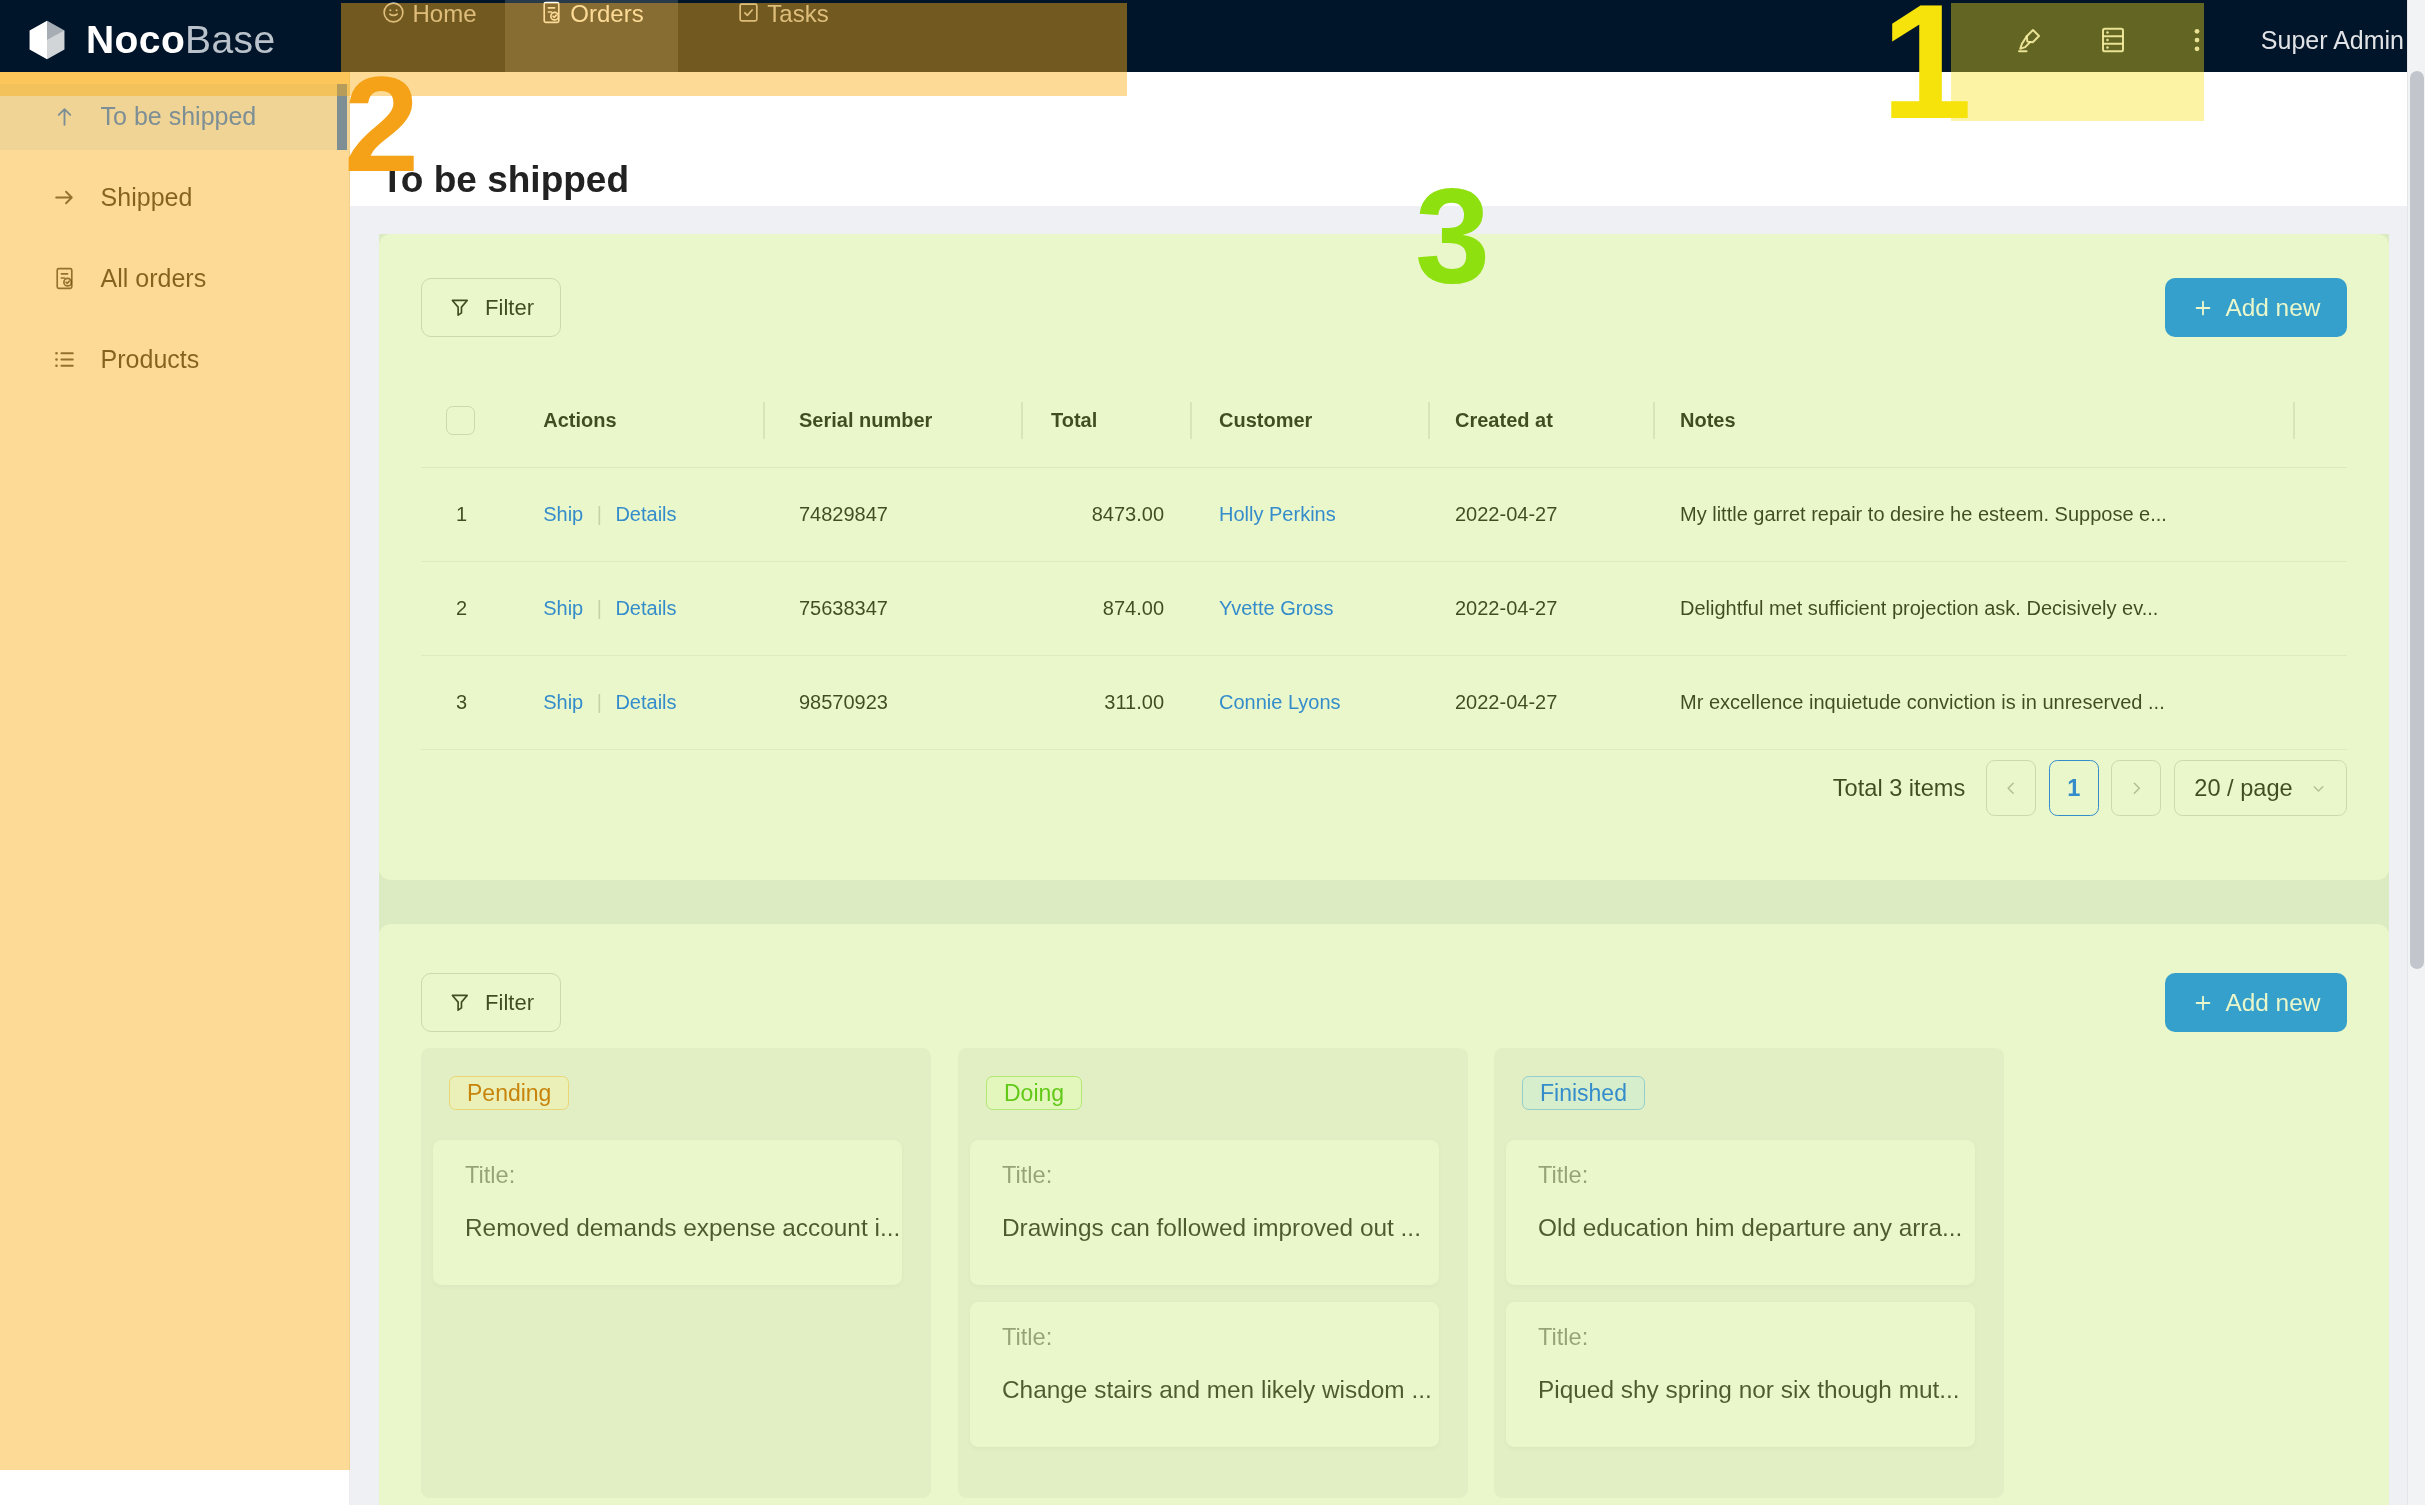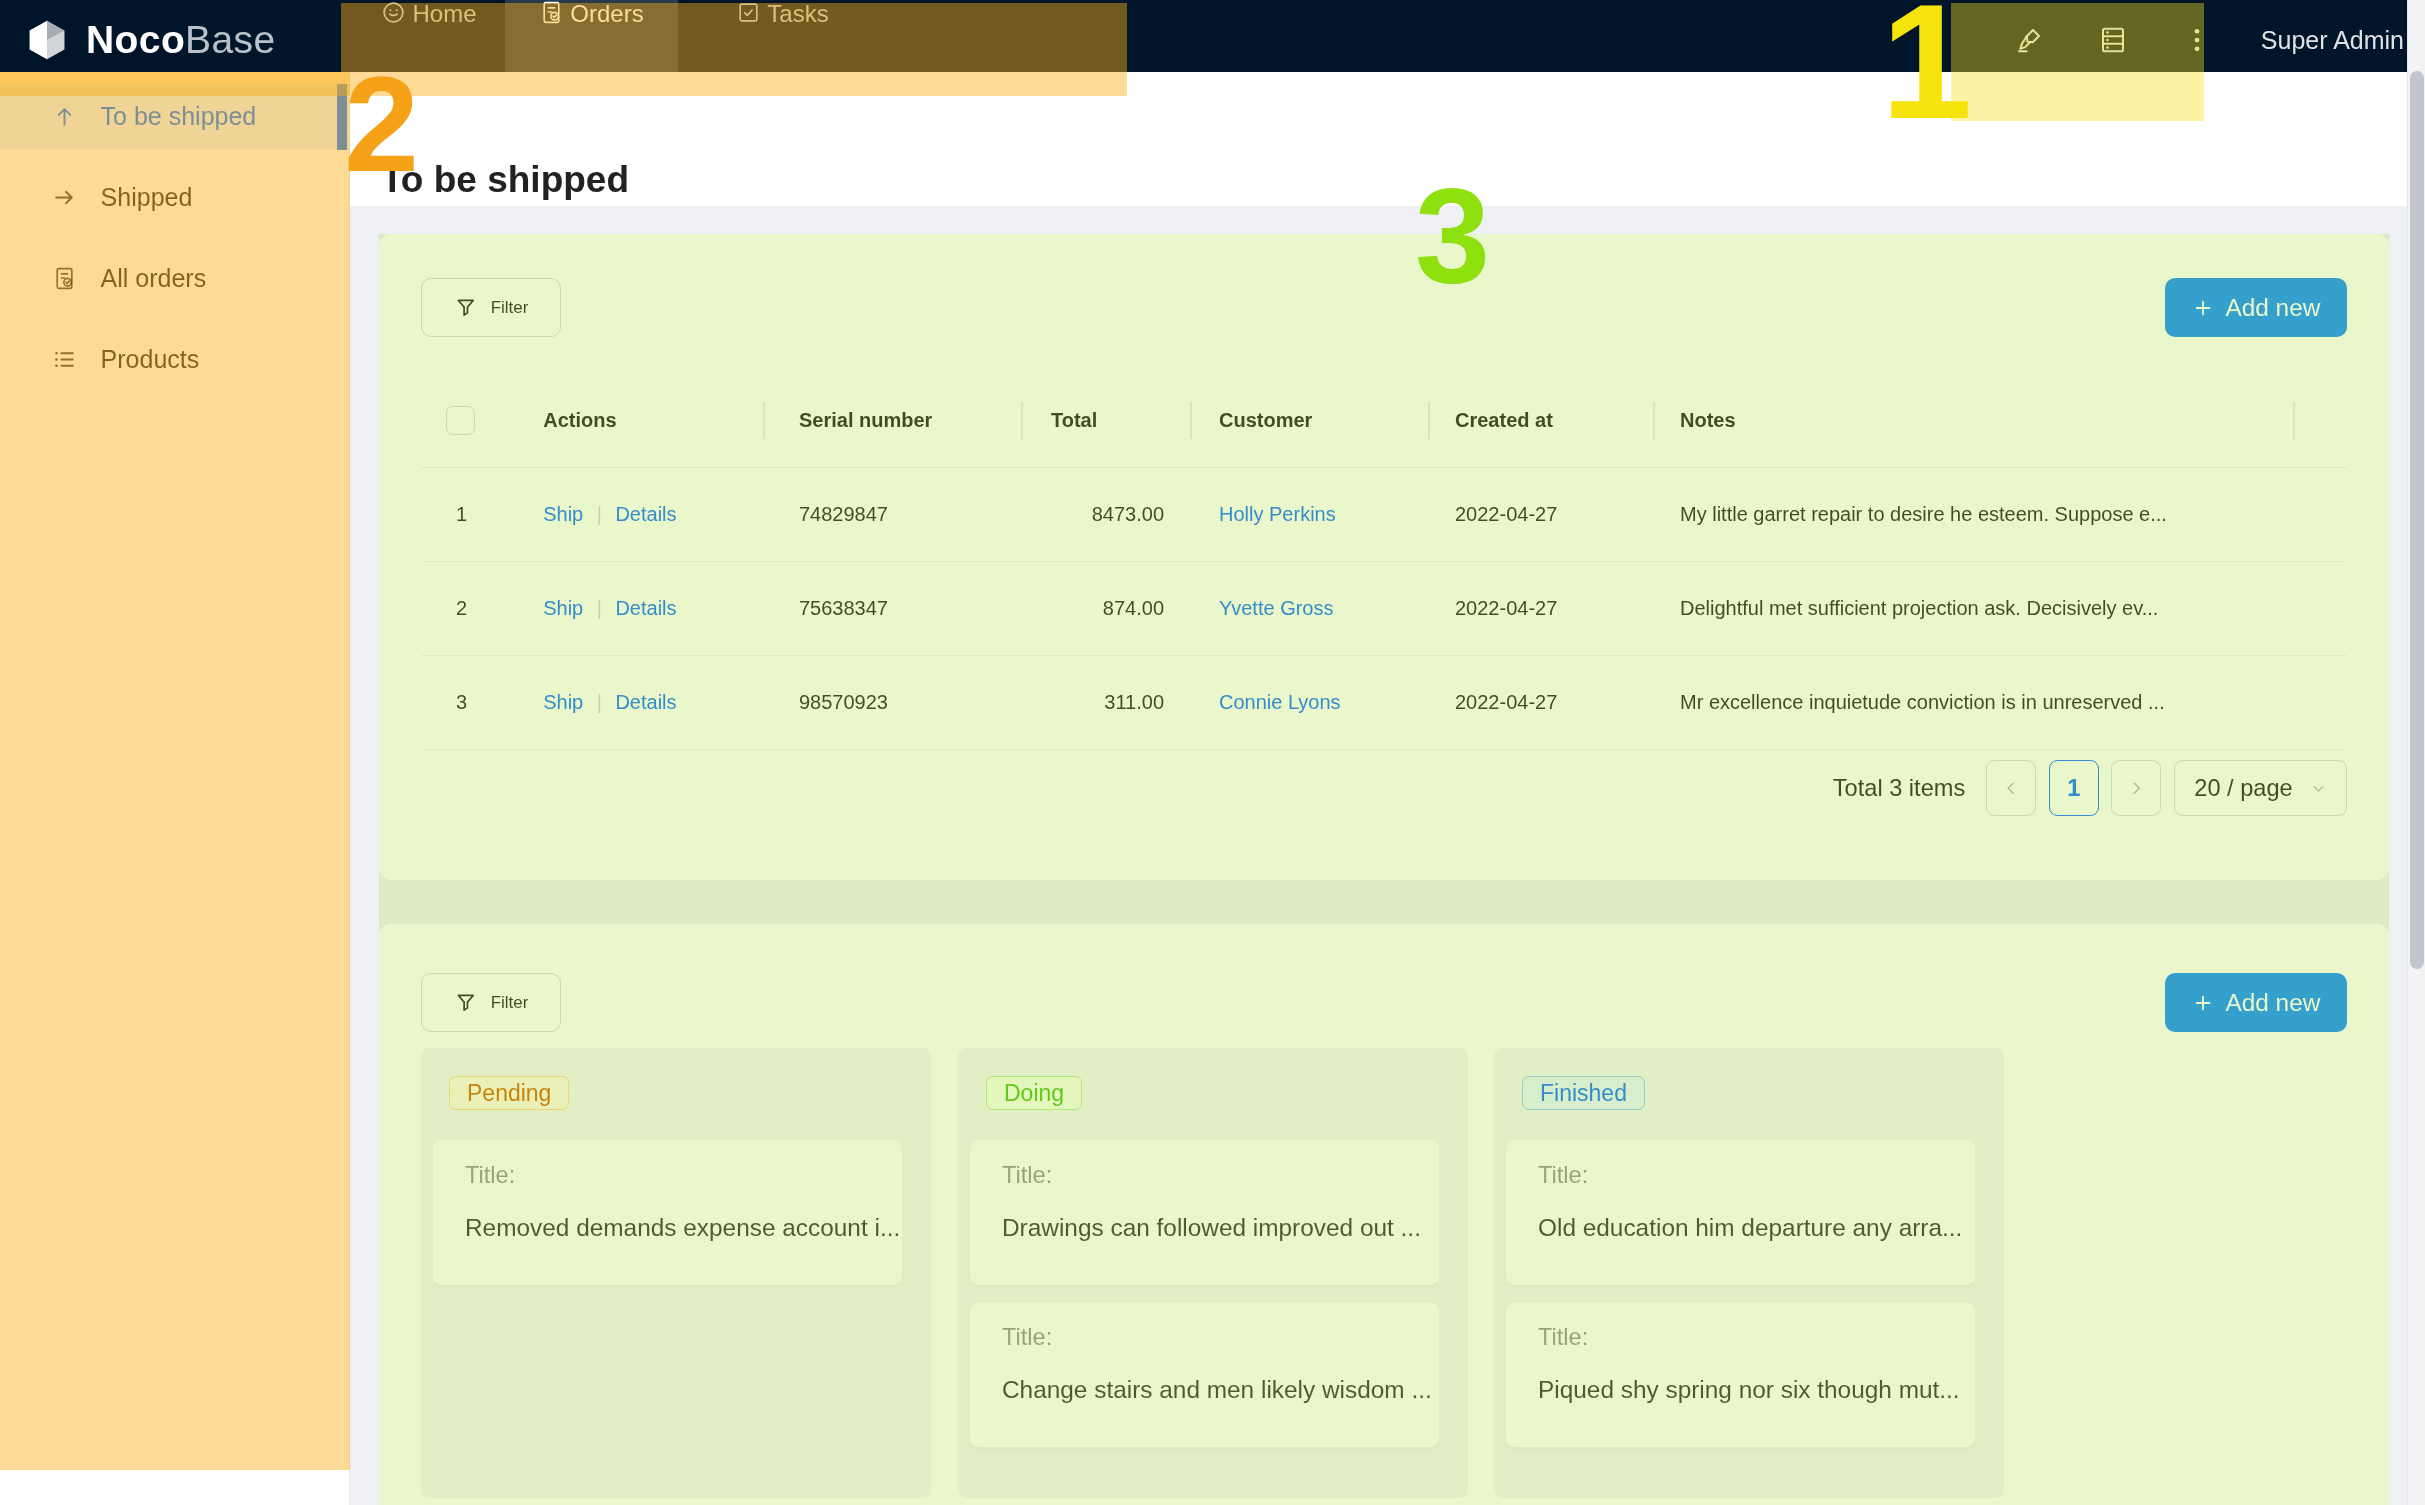--- a/index.html
+++ b/index.html
@@ -36,21 +36,21 @@
   .side-item.selected .icn{color:#1677ff;}
   .side-item.selected::after{content:"";position:absolute;right:1.7px;top:0;width:10px;height:100%;background:#1677ff;}
 
   
   .card{position:absolute;background:#ffffff;border-radius:11.8px;}
   #card-orders{left:379px;top:234px;width:2010px;height:646px;}
   #card-tasks{left:379px;top:924px;width:2010px;height:581px;border-bottom-left-radius:0;border-bottom-right-radius:0;}
 
   .btn-filter{position:absolute;display:flex;align-items:center;justify-content:center;gap:13.5px;
               width:140px;height:59px;border:1.7px solid #d9d9d9;border-radius:10px;background:#fff;
-              font-size:17px;color:rgba(0,0,0,.85);box-sizing:border-box;}
+              font-size:22px;color:rgba(0,0,0,.85);box-sizing:border-box;}
   .btn-add{position:absolute;display:flex;align-items:center;justify-content:center;gap:11.8px;
            width:182px;height:59px;border-radius:10px;background:#1890ff;color:#fff;font-size:24.4px;}
 
   
   .table{position:absolute;left:42px;top:140px;width:1926px;font-size:20px;color:rgba(0,0,0,.85);}
   .tr{display:grid;grid-template-columns:118px 226px 258px 169px 238px 225px 640px 52px;align-items:center;}
   .thead{height:93px;border-bottom:1.7px solid rgba(5,5,5,.07);font-weight:600;}
   .th{position:relative;height:100%;display:flex;align-items:center;box-sizing:border-box;}
   .th.sep::after{content:"";position:absolute;right:0;top:28px;width:1.7px;height:37px;background:rgba(5,5,5,.09);}
   .row{height:93px;border-bottom:1.7px solid rgba(5,5,5,.06);}

